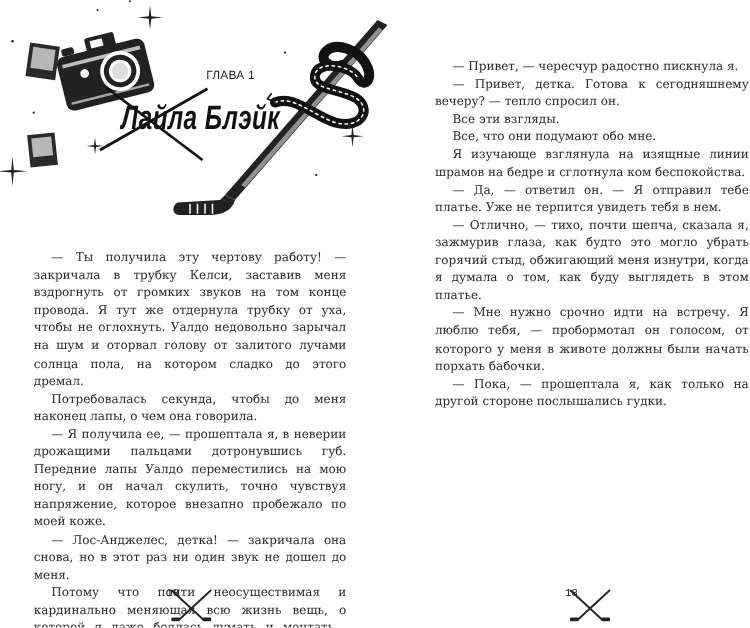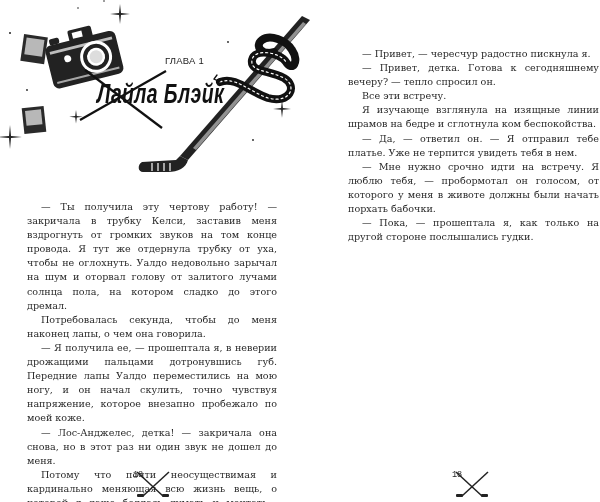--- a/index.html
+++ b/index.html
@@ -118,23 +118,25 @@
         </g>
     </svg>
     <div class="folio-num">18</div>
   </div>
 </div>
 
 <div class="page page-right">
   <div class="text text-right">
     <p>— Привет, — чересчур радостно пискнула я.</p>
     <p>— Привет, детка. Готова к сегодняшнему вечеру? — тепло спросил он.</p>
-    <p>Все эти встречу.</p>
+    <p>Все эти взгляды.</p>
+    <p>Все, что они подумают обо мне.</p>
     <p>Я изучающе взглянула на изящные линии шрамов на бедре и сглотнула ком беспокойства.</p>
     <p>— Да, — ответил он. — Я отправил тебе платье. Уже не терпится увидеть тебя в нем.</p>
+    <p>— Отлично, — тихо, почти шепча, сказала я, зажмурив глаза, как будто это могло убрать горячий стыд, обжигающий меня изнутри, когда я думала о том, как буду выглядеть в этом платье.</p>
     <p>— Мне нужно срочно идти на встречу. Я люблю тебя, — пробормотал он голосом, от которого у меня в животе должны были начать порхать бабочки.</p>
     <p>— Пока, — прошептала я, как только на другой стороне послышались гудки.</p>
 
   </div>
 
   <div class="folio folio-right">
     <svg width="40" height="30" viewBox="0 0 40 30">
       <g stroke="#222" stroke-width="1.5" fill="none">
         <line x1="4" y1="2" x2="30" y2="26"></line>
           <line x1="36" y1="2" x2="10" y2="26"></line>

